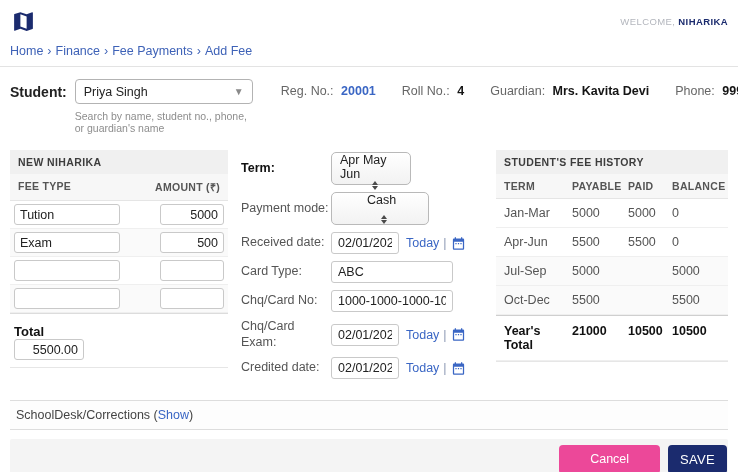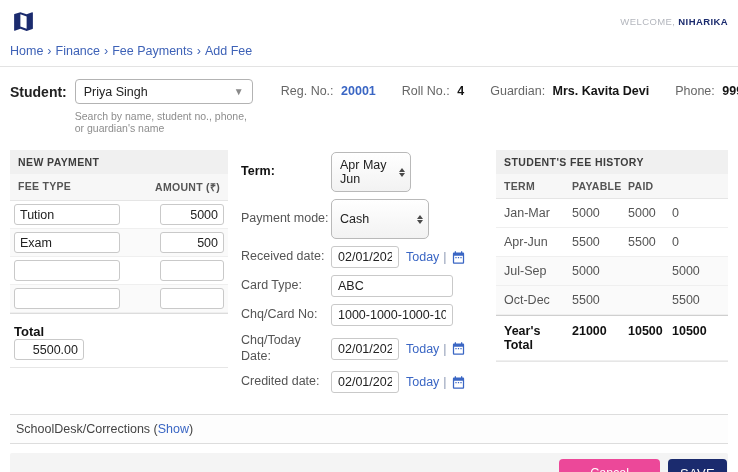--- a/index.html
+++ b/index.html
@@ -49,21 +49,21 @@
   .np-amt-input { width: 64px; text-align: right; }
   .np-total { display: flex; justify-content: space-between; align-items: flex-start; padding: 10px 4px 7px 4px; border-top: 1px solid #dcdcdc; flex-direction: column; }
   .np-total-label { font-size: 13px; font-weight: 700; color: #111; }
   .np-total input { width: 70px; height: 21px; border: 1px solid #c9c9c9; border-radius: 3px; font-size: 12.5px; font-family: inherit; text-align: right; padding: 0 5px; color: #222; }
 
   
   .pd-col { width: 242px; flex: 0 0 auto; margin-left: 13px; padding-top: 2px; }
   .pd-row { display: flex; align-items: center; margin-bottom: 7px; min-height: 22px; }
   .pd-label { width: 90px; flex: 0 0 auto; font-size: 12.5px; color: #555; line-height: 1.25; }
   .pd-label.strong { color: #111; font-weight: 700; }
-  .pd-row select, .sel { border: 1px solid #b9b9b9; border-radius: 5px; background: linear-gradient(#fff,#f2f2f2); font-size: 12.5px; height: 40px; }
+  .pd-row select, .sel { border: 1px solid #b9b9b9; border-radius: 5px; background: linear-gradient(#fff,#f2f2f2); font-size: 12.5px; height: 33px; flex-direction: column; }
   .sel { display: flex; align-items: center; padding: 0 5px 0 8px; cursor: pointer; color: #222; }
   .sel-term { width: 80px; }
   .sel-mode { width: 98px; }
   .sel .sel-text { flex: 1; }
   .stepper { display: flex; flex-direction: column; align-items: center; justify-content: center; margin-left: 4px; gap: 1px; }
   .tri-up { width: 0; height: 0; border-left: 3.5px solid transparent; border-right: 3.5px solid transparent; border-bottom: 4.5px solid #4a4a4a; }
   .tri-down { width: 0; height: 0; border-left: 3.5px solid transparent; border-right: 3.5px solid transparent; border-top: 4.5px solid #4a4a4a; }
   .pd-input { height: 22px; border: 1px solid #c9c9c9; border-radius: 3px; font-size: 12.5px; font-family: inherit; padding: 0 6px; color: #222; }
   .date-input { width: 68px; }
   .wide-input { width: 122px; }
@@ -132,21 +132,21 @@
     <div class="info-pair">
       <span class="info-label">Phone:</span>
       <span class="info-value">999-999-9999</span>
     </div>
   </div>
 </div>
 
 <div class="main">
 
   <div class="np-panel panel">
-    <div class="panel-header">NEW PAYMENT</div>
+    <div class="panel-header">NEW NIHARIKA</div>
     <div class="np-cols">
       <span>FEE TYPE</span>
       <span>AMOUNT (₹)</span>
     </div>
     <div class="np-row">
       <input class="np-fee-input" value="Tution" style="">
       <input class="np-amt-input" value="5000" style="">
     </div>
     <div class="np-row">
       <input class="np-fee-input" value="Exam" style="">
@@ -202,21 +202,21 @@
       <div class="pd-label">
         <span style="display:block">Card Type:</span>
       </div>
       <input class="pd-input wide-input" value="ABC" style="">
     </div>
     <div class="pd-row">
       <div class="pd-label">Chq/Card No:</div>
       <input class="pd-input wide-input" value="1000-1000-1000-1000" style="">
     </div>
     <div class="pd-row">
-      <div class="pd-label">Chq/Today Date:</div>
+      <div class="pd-label">Chq/Card Exam:</div>
       <input class="pd-input date-input" value="02/01/2020" style="">
       <span class="today-group">
         <a class="today-link">Today</a>
         <span class="pipe">|</span>
         <svg class="cal-icon" viewBox="0 0 24 24">
             <path fill="#3a66c4" d="M9 11H7v2h2v-2zm4 0h-2v2h2v-2zm4 0h-2v2h2v-2zm2-7h-1V2h-2v2H8V2H6v2H5c-1.11 0-1.99.9-1.99 2L3 20c0 1.1.89 2 2 2h14c1.1 0 2-.9 2-2V6c0-1.1-.9-2-2-2zm0 16H5V9h14v11z"></path>
           </svg>
       </span>
     </div>
     <div class="pd-row">
@@ -231,20 +231,21 @@
       </span>
     </div>
   </div>
 
   <div class="fh-panel panel">
     <div class="panel-header">STUDENT'S FEE HISTORY</div>
     <div class="fh-grid fh-head">
       <div>TERM</div>
       <div>PAYABLE</div>
       <div>PAID</div>
+      <div>BALANCE</div>
     </div>
     <div class="fh-grid">
       <div class="fh-row">
         <div>Jan-Mar</div>
         <div>5000</div>
         <div>5000</div>
         <div>0</div>
       </div>
       <div class="fh-row">
         <div>Apr-Jun</div>

